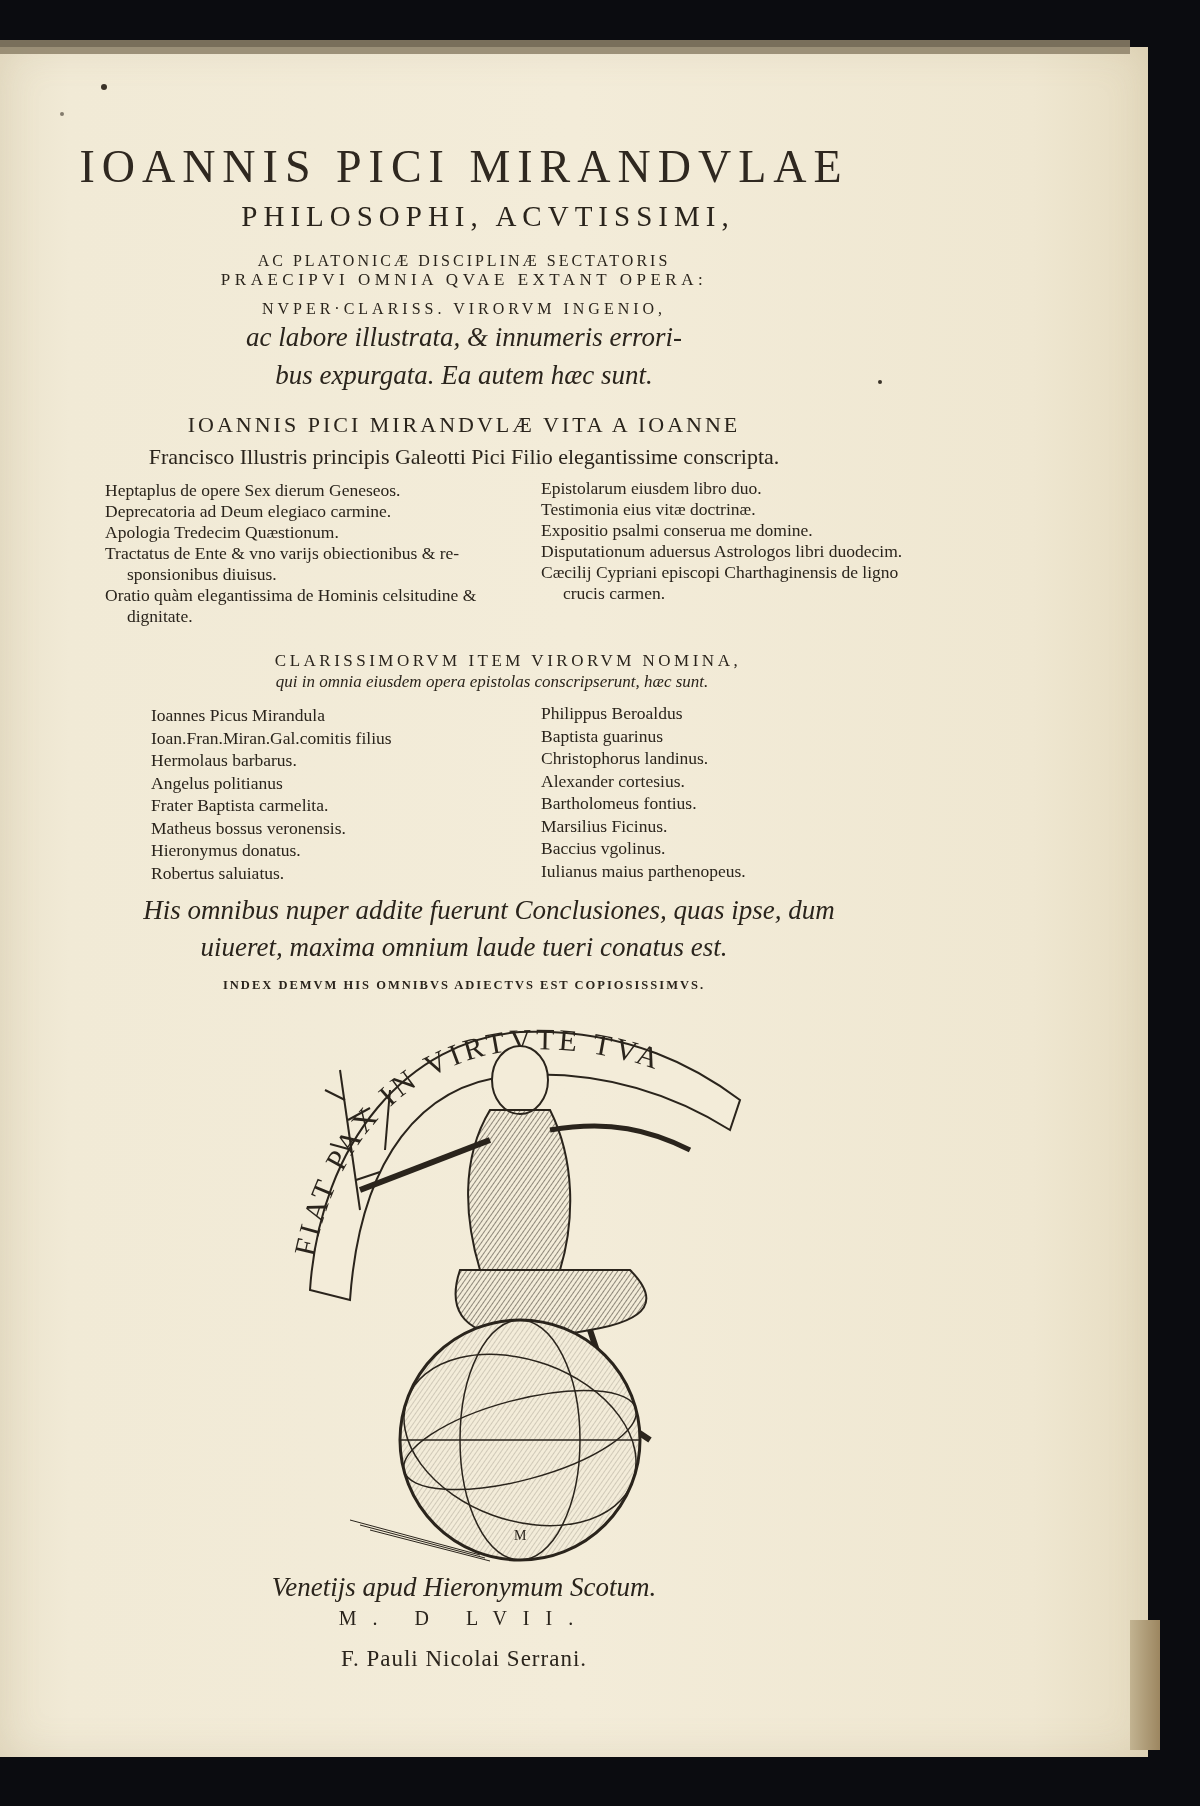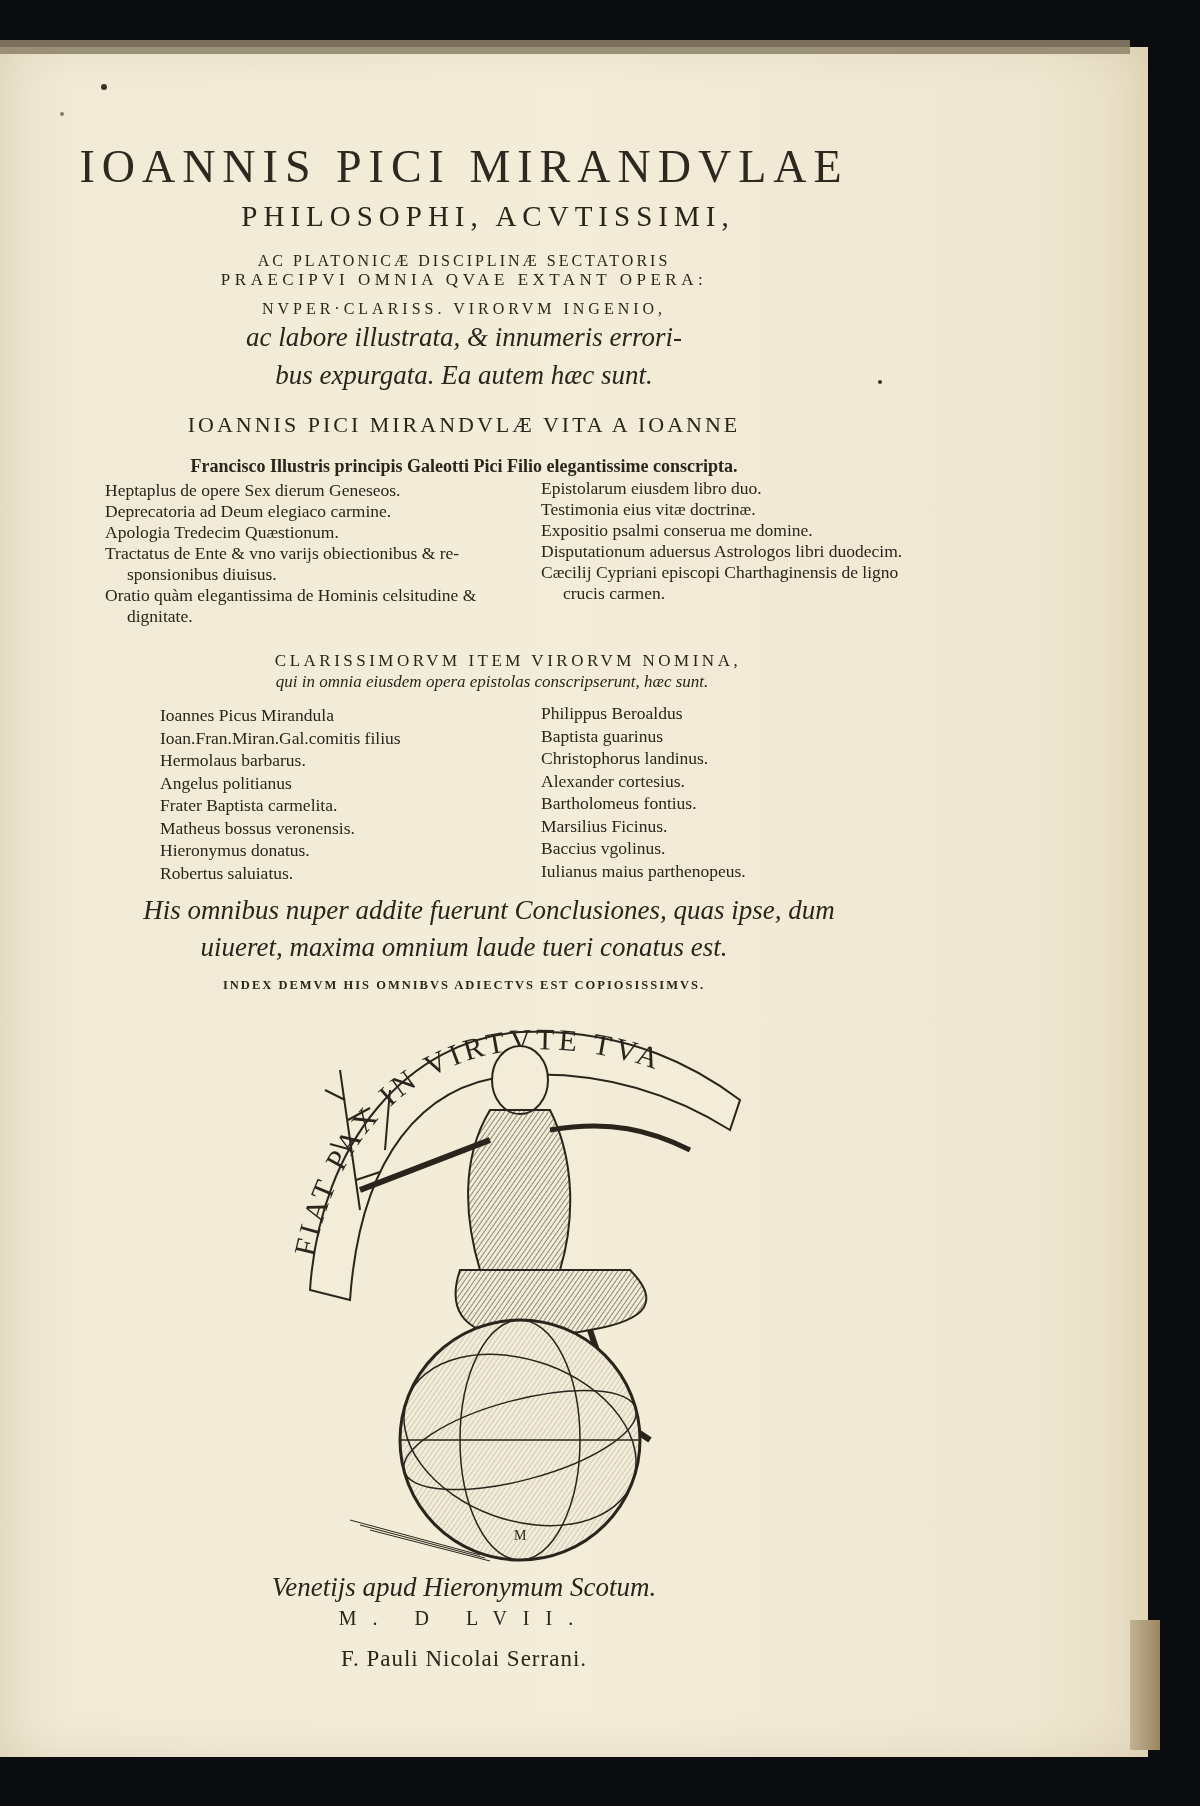--- a/index.html
+++ b/index.html
@@ -19,32 +19,32 @@
   .center { position: absolute; left: 0; width: 928px; text-align: center; white-space: nowrap; }
   .t1 { top: 140px; font-size: 46px; letter-spacing: 7px; color: #2f2820; }
   .t2 { top: 200px; font-size: 29px; letter-spacing: 6px; padding-left: 24px; }
   .t3 { top: 252px; font-size: 16px; letter-spacing: 3px; }
   .t4 { top: 270px; font-size: 17px; letter-spacing: 4.5px; }
   .t5 { top: 300px; font-size: 16px; letter-spacing: 4px; }
   .it { font-style: italic; font-size: 27px; }
   .t6 { top: 322px; }
   .t7 { top: 360px; }
   .t8 { top: 412px; font-size: 22px; letter-spacing: 3px; }
-  .t9 { top: 456px; font-size: 18px; font-weight: bold; }
+  .t9 { top: 444px; font-size: 22px; }
 
   .list { position: absolute; font-size: 17.5px; line-height: 21px; }
   .list div { white-space: nowrap; }
   .list .indent { padding-left: 22px; }
   .works-left { left: 105px; top: 480px; }
   .works-right { left: 541px; top: 478px; }
 
   .t10 { top: 651px; font-size: 17px; letter-spacing: 3.5px; padding-left: 44px; }
   .t11 { top: 672px; font-size: 17px; font-style: italic; margin-left: 28px; }
 
-  .names-left { left: 151px; top: 704px; line-height: 22.5px; margin-left: 9px; }
+  .names-left { left: 151px; top: 704px; line-height: 22.5px; }
   .names-right { left: 541px; top: 702px; line-height: 22.5px; }
 
   .t12 { top: 895px; font-size: 27px; font-style: italic; padding-left: 25px; }
   .t13 { top: 932px; font-size: 27px; font-style: italic; }
   .t14 { top: 978px; font-size: 12.5px; letter-spacing: 2px; font-weight: bold; }
 
   .woodcut { position: absolute; left: 290px; top: 1020px; width: 460px; height: 545px; }
 
   .t15 { top: 1572px; font-size: 27px; font-style: italic; }
   .t16 { top: 1607px; font-size: 20px; letter-spacing: 16px; }

